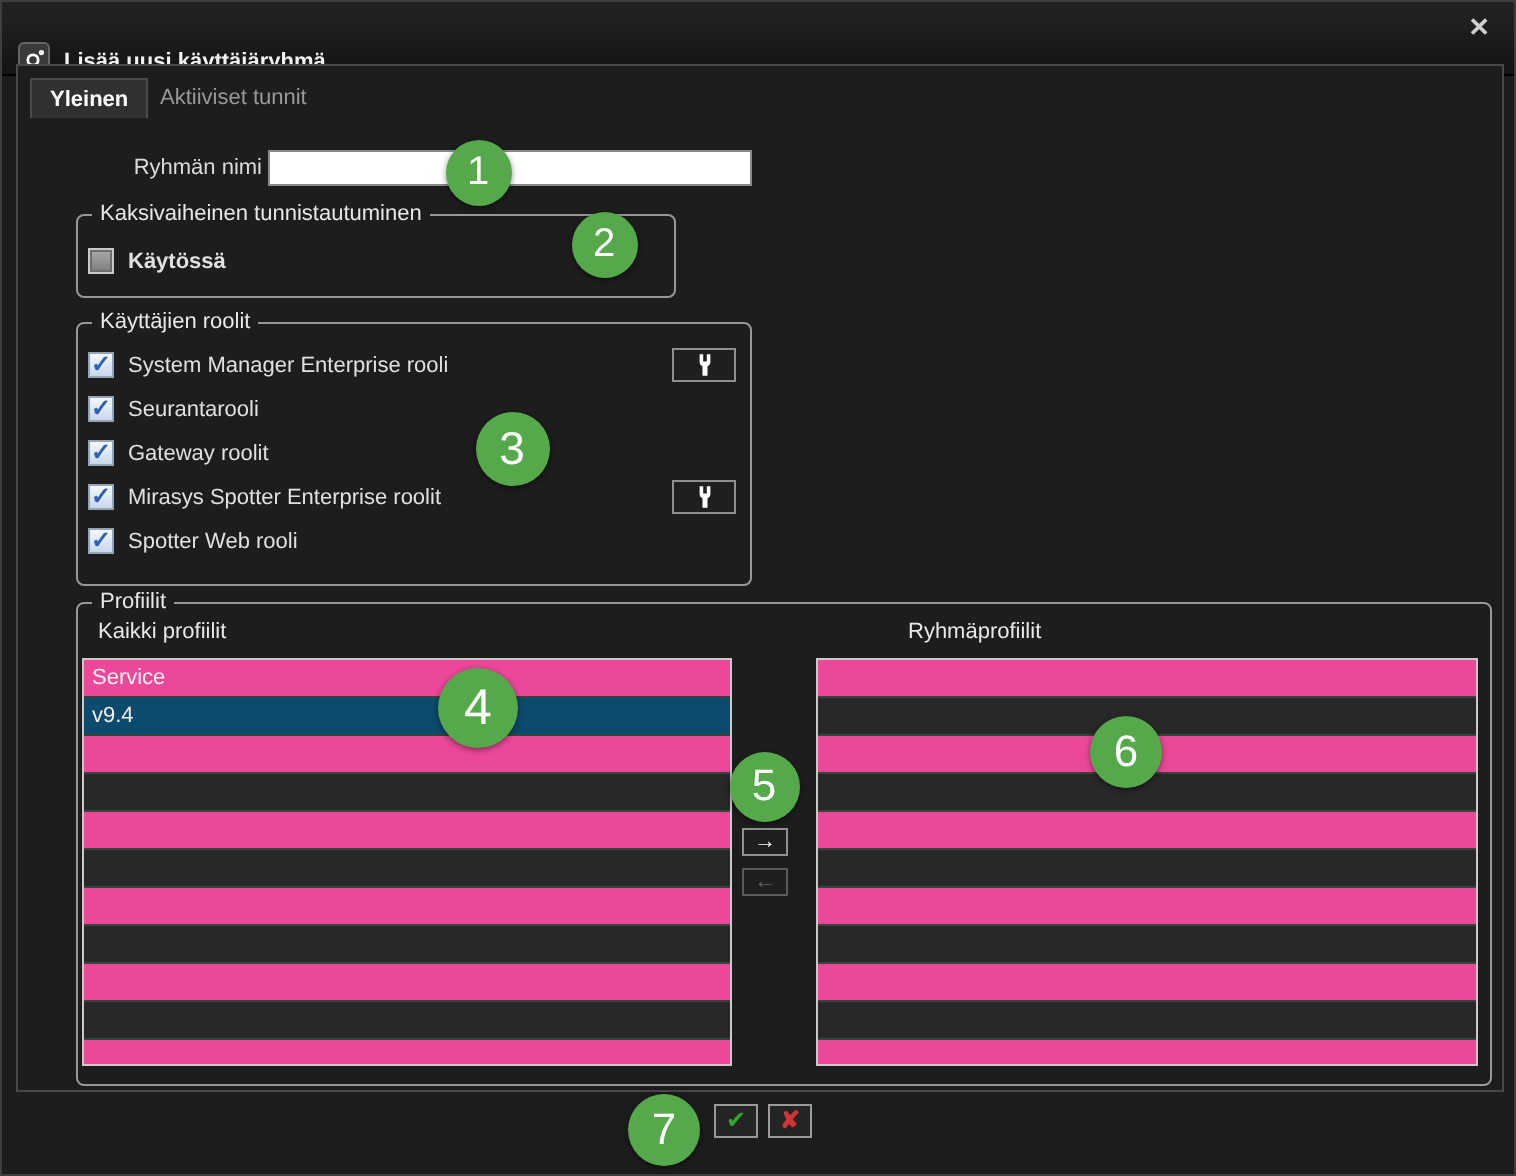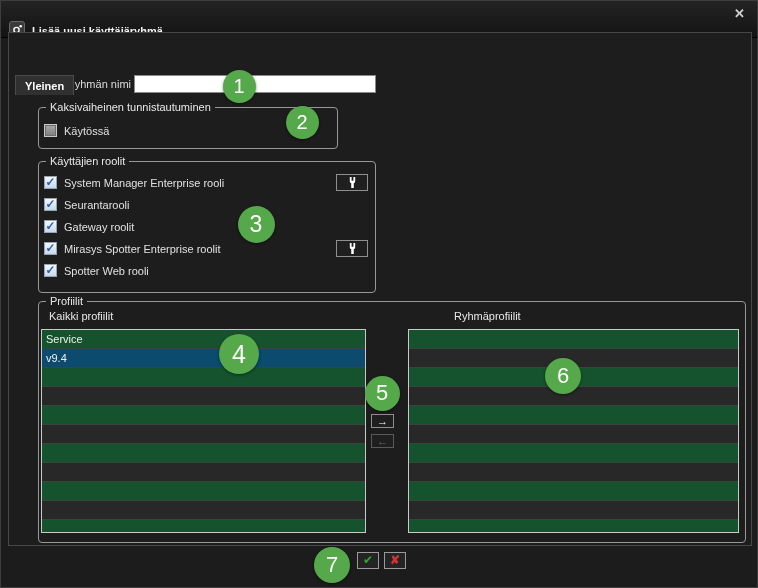--- a/index.html
+++ b/index.html
@@ -8,58 +8,58 @@
 
   
   .titlebar{position:absolute;left:0;top:0;width:100%;height:37px;background:linear-gradient(180deg,#232323,#141414);border-bottom:1px solid #000;display:flex;align-items:flex-end;box-sizing:border-box;}
   .app-icon{width:16px;height:16px;margin-left:8px;display:flex;align-items:center;justify-content:center;background:#3a3a3a;border:1px solid #666;border-radius:3px;box-sizing:border-box;}
   .title{color:#f2f2f2;font-size:11px;font-weight:bold;margin-left:7px;}
   .close{position:absolute;right:12px;top:5px;color:#cfcfcf;font-size:13px;font-weight:bold;cursor:pointer;line-height:16px;}
 
   
   .panel{position:absolute;left:7px;top:31px;width:744px;height:514px;background:#1d1d1d;border:1px solid #484848;box-sizing:border-box;}
   .tab{position:absolute;top:38px;height:20px;line-height:20px;font-size:11px;padding:0 9px;color:#999;cursor:pointer;z-index:3;}
-  .tab.active{background:#303030;color:#fff;font-weight:bold;border:1px solid #4a4a4a;border-bottom:none;box-sizing:border-box;margin-top:36px;}
+  .tab.active{background:#303030;color:#fff;font-weight:bold;border:1px solid #4a4a4a;border-bottom:none;box-sizing:border-box;}
   .tab-yleinen{left:14px;}
   .tab-aktiiviset{left:70px;}
 
   
   .name-label{position:absolute;left:40px;top:77px;width:90px;text-align:right;color:#dcdcdc;font-size:11px;z-index:2;}
   .name-input{position:absolute;left:133px;top:74px;width:242px;height:18px;background:#fff;border:1px solid #8a8a8a;box-sizing:border-box;font-size:11px;padding:0 3px;z-index:2;}
 
   
   .gbox{position:absolute;border:1px solid #989898;border-radius:4px;box-sizing:border-box;z-index:2;}
   .gbox .legend{position:absolute;top:-7px;left:7px;background:#1d1d1d;padding:0 4px;color:#e8e8e8;font-size:11px;line-height:13px;}
   .gbox-2fa{left:37px;top:106px;width:300px;height:42px;}
   .gbox-roles{left:37px;top:160px;width:338px;height:132px;}
   .gbox-prof{left:37px;top:300px;width:708px;height:242px;}
 
   
   .checkbox{display:inline-flex;width:13px;height:13px;box-sizing:border-box;align-items:center;justify-content:center;flex:0 0 13px;}
   .checkbox.unchecked{background:linear-gradient(180deg,#a9a9a9,#7d7d7d);border:1px solid #c8c8c8;box-shadow:inset 0 0 0 1px #6d6d6d;}
   .checkbox.checked{background:linear-gradient(180deg,#f4f8fc,#c6d9ea);border:1px solid #93a5b5;}
   .checkbox .tick{color:#2e5fb0;font-size:12px;font-weight:bold;line-height:10px;margin-top:-2px;}
 
-  .cb-row{position:absolute;display:flex;align-items:center;}
+  .cb-row{position:absolute;display:flex;align-items:center;font-weight:bold;}
   .cb-2fa{left:5px;top:16px;right:6px;}
   .cb-label{color:#e0e0e0;font-size:11px;margin-left:7px;}
 
   .roles-rows{position:absolute;left:5px;right:6px;top:12px;}
   .role-row{position:relative;height:17px;margin-bottom:5px;display:flex;align-items:center;}
   .role-label{color:#e0e0e0;font-size:11px;margin-left:7px;}
   .tool-btn{position:absolute;right:1px;top:0;width:32px;height:17px;background:#1f1f1f;border:1px solid #8f8f8f;display:flex;align-items:center;justify-content:center;padding:0;cursor:pointer;box-sizing:border-box;}
 
   
   .list-title{position:absolute;color:#e8e8e8;font-size:11px;z-index:2;}
   .lt-all{left:48px;top:309px;}
   .lt-group{left:413px;top:309px;padding-left:40px;}
   .listbox{position:absolute;top:328px;height:204px;background:#2b2b2b;border:1px solid #c9c9c9;box-sizing:border-box;overflow:hidden;z-index:2;}
   .list-all{left:40px;width:325px;}
   .list-group{left:407px;width:331px;}
-  .lrow{height:18px;line-height:18px;font-size:11px;color:#f0f0f0;padding:0 4px;border-bottom:1px solid #39443a;background:#14532d;}
+  .lrow{height:18px;line-height:18px;font-size:11px;color:#f0f0f0;padding:0 4px;border-bottom:1px solid #39443a;background:#ec4899;}
   .lrow.alt{background:#282828;}
   .lrow.selected{background:#0c4a6e;}
 
   .arrow-btn{position:absolute;width:23px;height:14px;background:#1f1f1f;border:1px solid #8f8f8f;color:#fff;font-size:11px;font-weight:bold;line-height:11px;text-align:center;padding:0;cursor:pointer;box-sizing:border-box;z-index:2;}
   .arrow-right{left:370px;top:413px;}
   .arrow-left{left:370px;top:433px;border-color:#5a5a5a;color:#6a6a6a;}
 
   
   .foot-btn{position:absolute;top:551px;width:22px;height:17px;background:#242424;border:1px solid #9a9a9a;font-size:12px;line-height:13px;text-align:center;padding:0;cursor:pointer;box-sizing:border-box;z-index:2;}
   .btn-ok{left:356px;color:#2fa82f;}
@@ -80,20 +80,21 @@
         <circle cx="8.7" cy="2.3" r="1.3" fill="#ffffff"></circle>
       </svg>
     </span>
     <span class="title">Lisää uusi käyttäjäryhmä</span>
     <span class="close">✕</span>
   </div>
 
   <div class="panel"></div>
 
   <div class="tab active tab-yleinen">Yleinen</div>
+  <div class="tab tab-aktiiviset">Aktiiviset tunnit</div>
 
   <label class="name-label">Ryhmän nimi</label>
   <input class="name-input" type="text" value="" style="">
 
   <div class="gbox gbox-2fa">
     <span class="legend">Kaksivaiheinen tunnistautuminen</span>
     <div class="cb-row cb-2fa">
       <span class="checkbox unchecked"></span>
       <span class="cb-label">Käytössä</span>
     </div>

